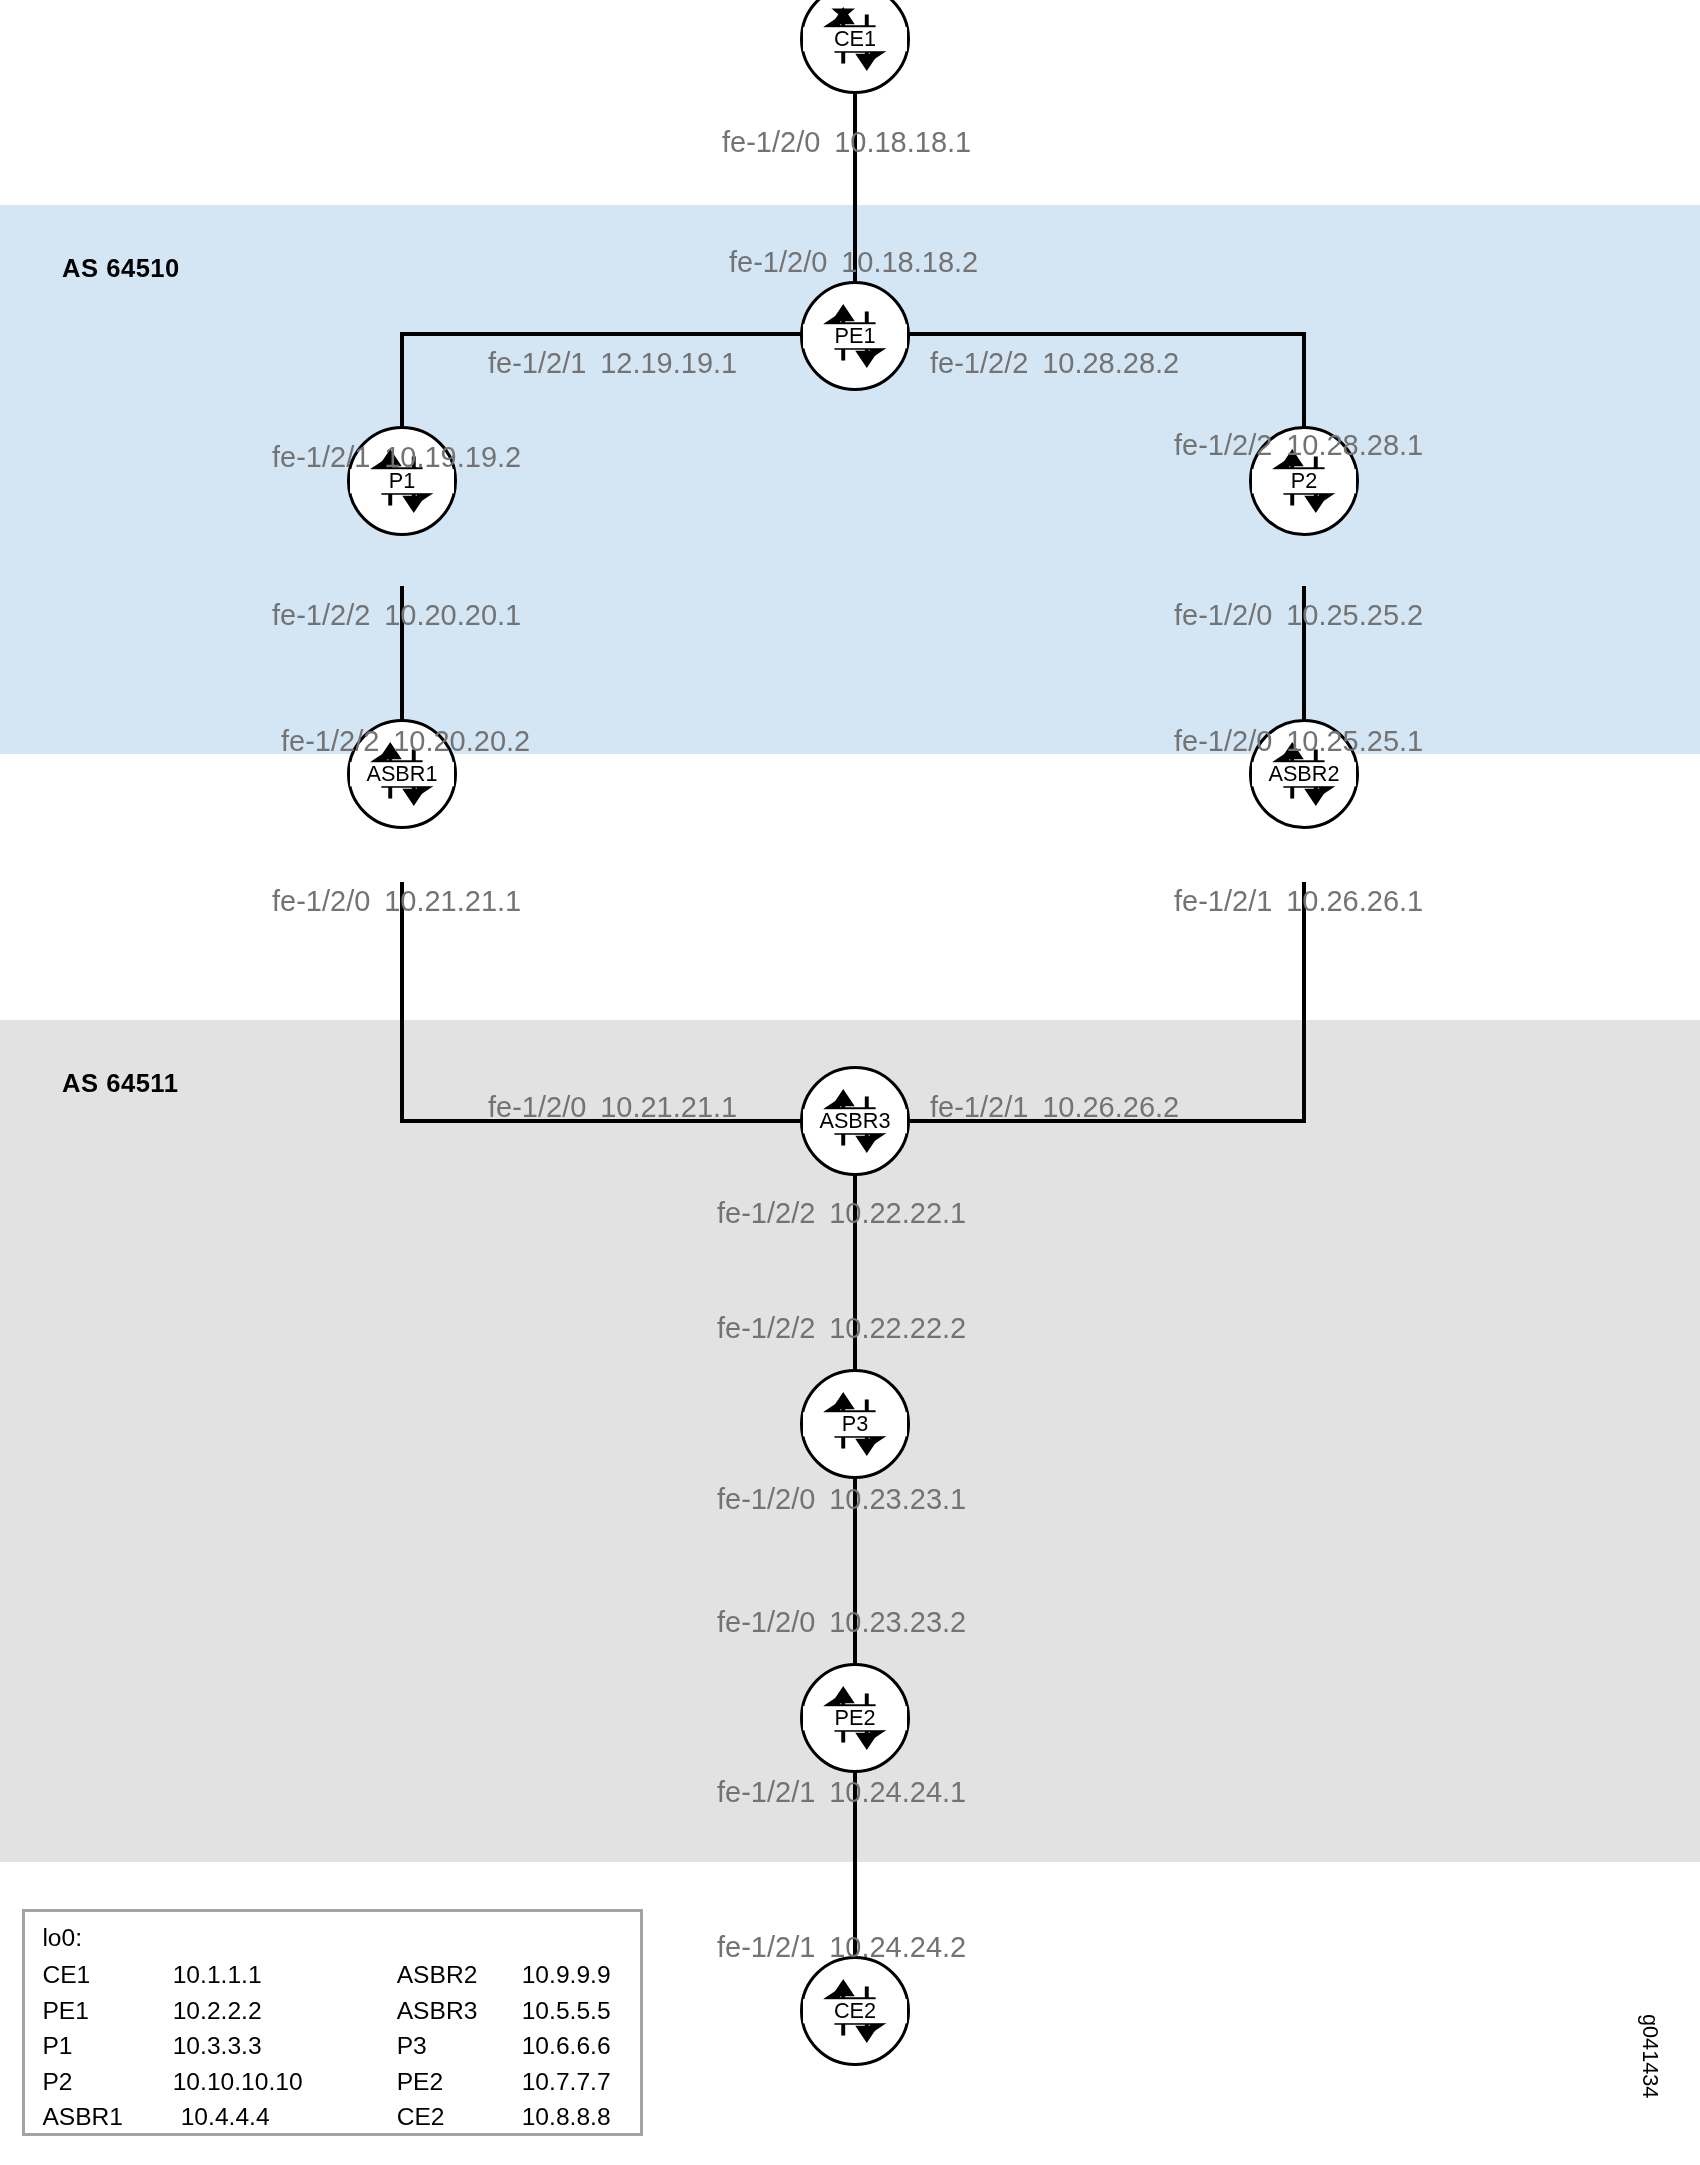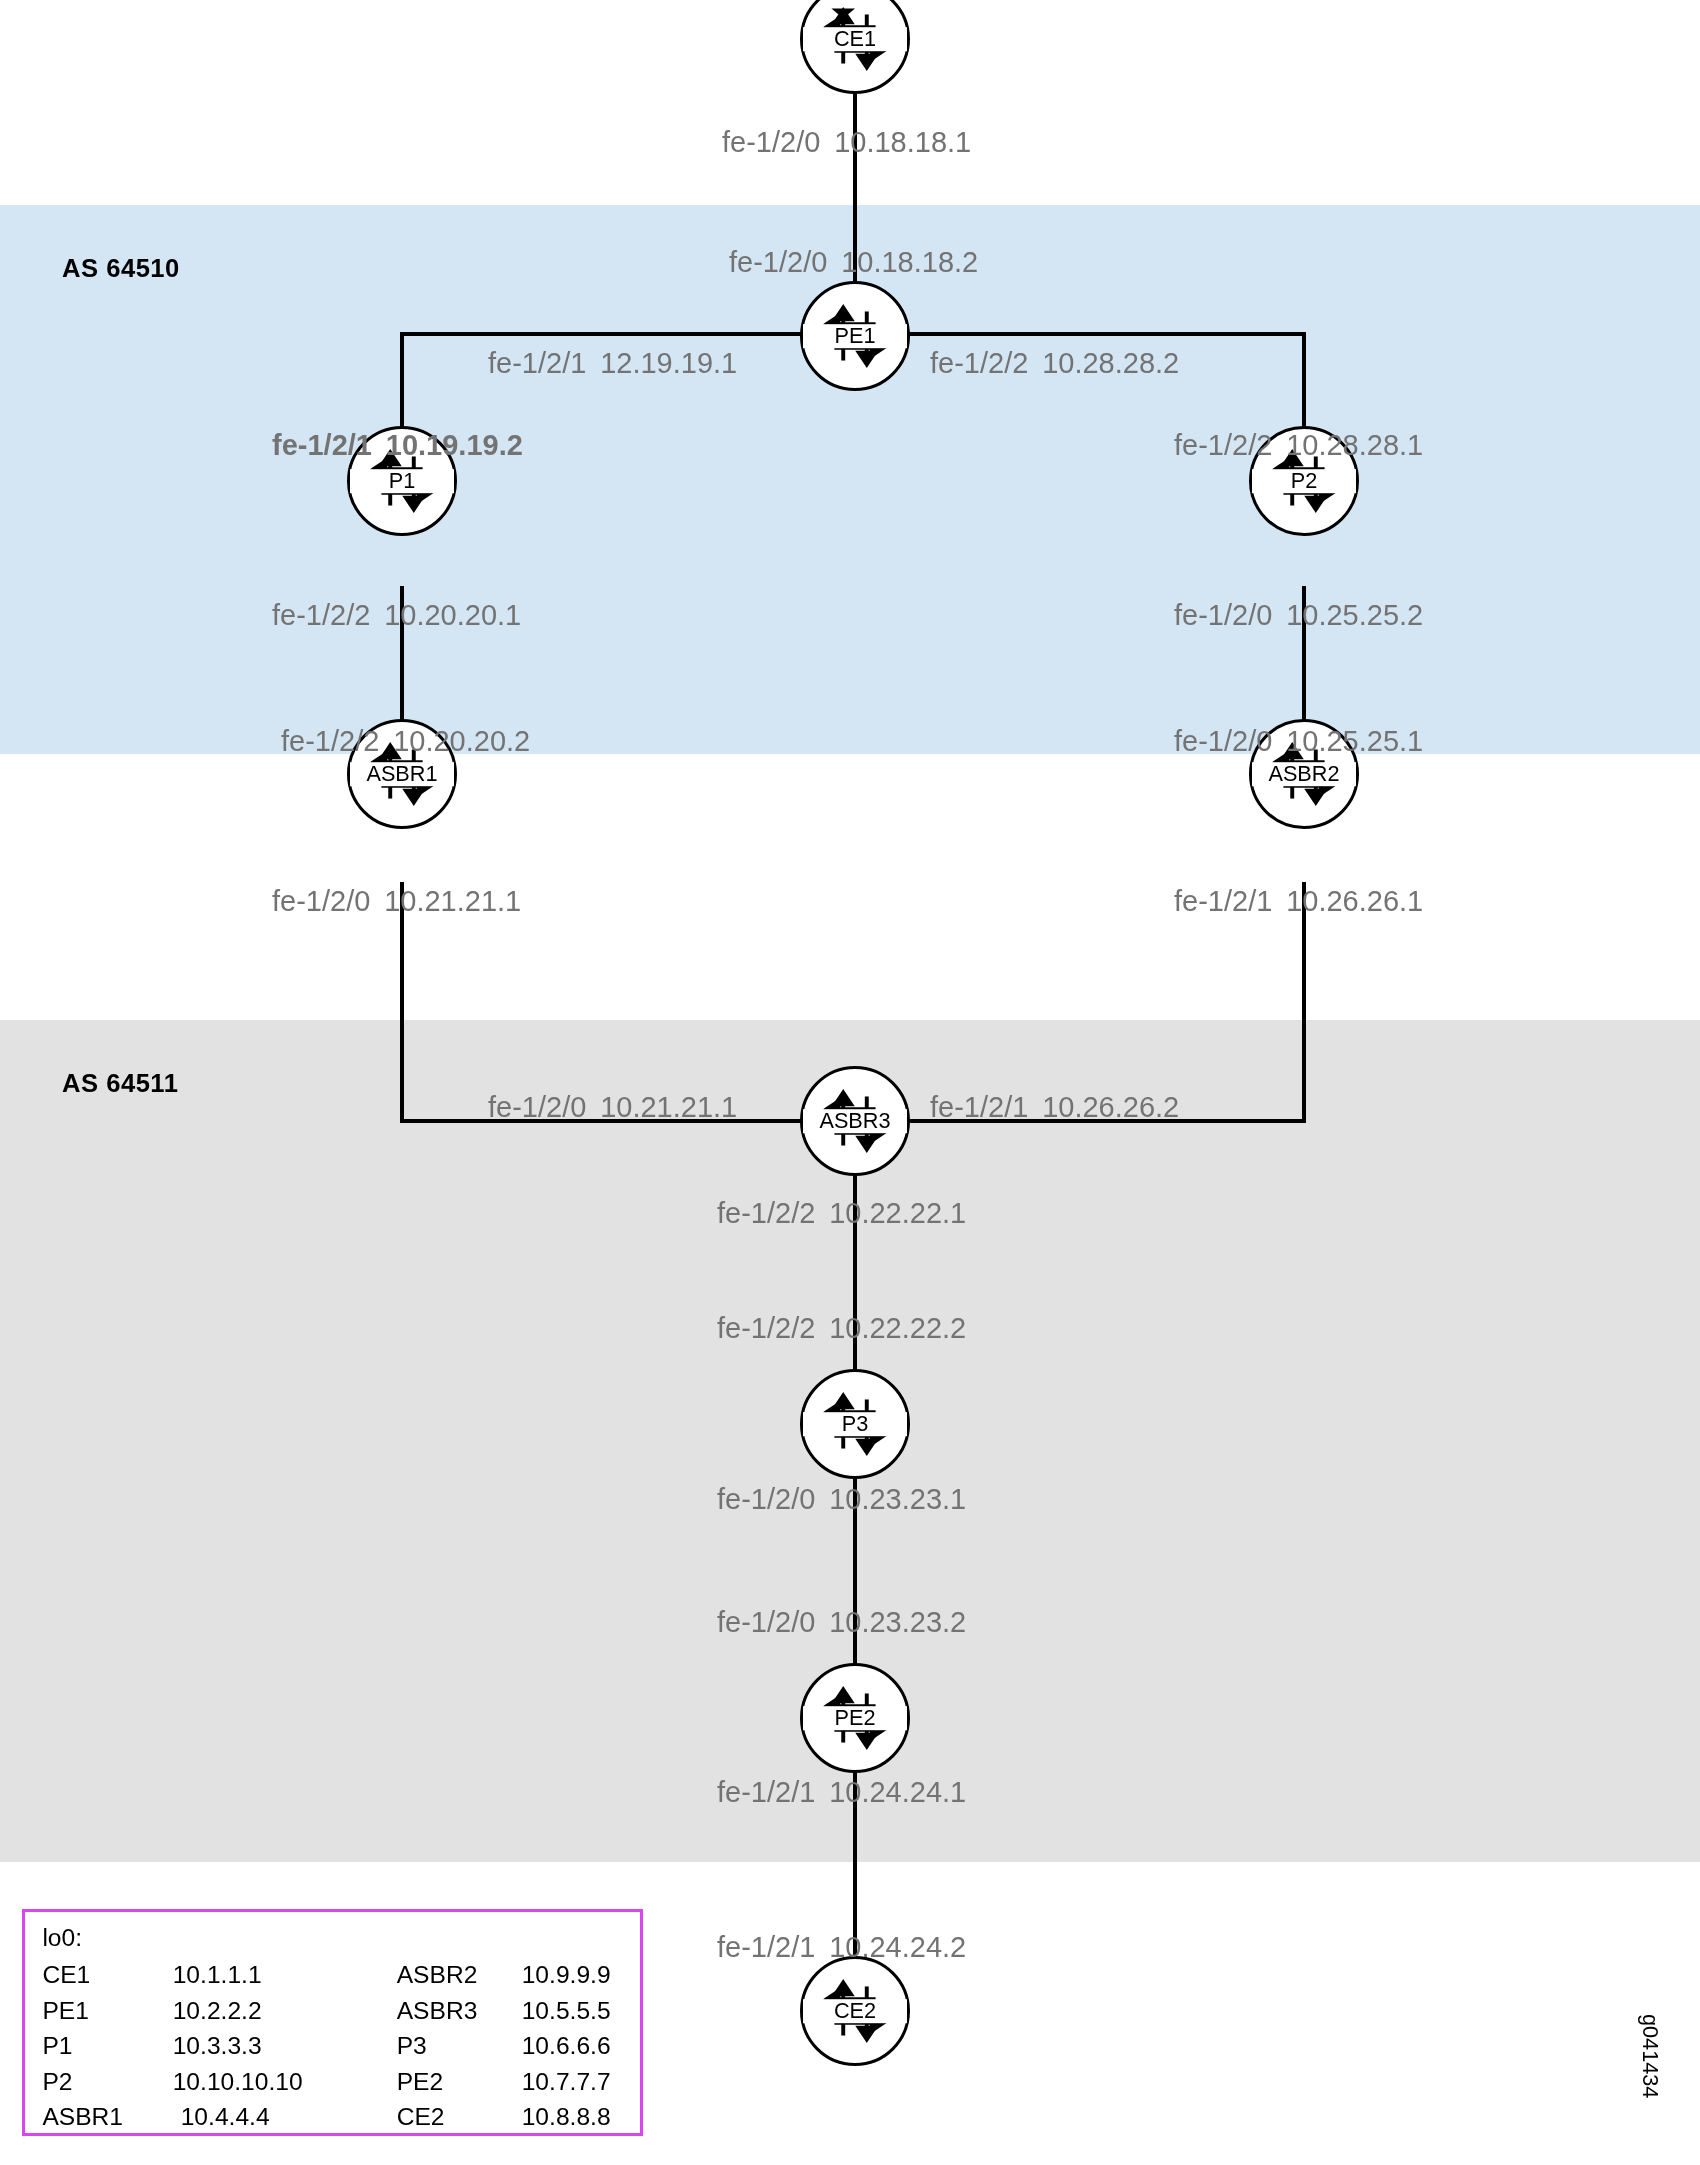--- a/index.html
+++ b/index.html
@@ -61,21 +61,21 @@
   }
   .lbl {
     position: absolute;
     font-size: 29px;
     color: #737373;
     white-space: nowrap;
   }
   .lbl .iface { margin-right: 13.8px; }
   .legend {
     position: absolute;
-    border: 3px solid #d946ef;
+    border: 3px solid #a3a3a3;
     background: #ffffff;
     box-sizing: border-box;
   }
   .legend-title {
     position: absolute;
     font-size: 24.6px;
     color: #000000;
   }
   .legend-cell {
     position: absolute;
@@ -298,21 +298,21 @@
   </div>
 
   <div class="lbl" style="left:488px;top:347px;">
     <span class="iface">fe-1/2/1</span><span>12.19.19.1</span>
   </div>
 
   <div class="lbl" style="left:930px;top:347px;">
     <span class="iface">fe-1/2/2</span><span>10.28.28.2</span>
   </div>
 
-  <div class="lbl" style="left:272px;top:429px;font-weight:bold;">
+  <div class="lbl" style="left:272px;top:441px;">
     <span class="iface">fe-1/2/1</span><span>10.19.19.2</span>
   </div>
 
   <div class="lbl" style="left:272px;top:599px;">
     <span class="iface">fe-1/2/2</span><span>10.20.20.1</span>
   </div>
 
   <div class="lbl" style="left:1174px;top:429px;">
     <span class="iface">fe-1/2/2</span><span>10.28.28.1</span>
   </div>

